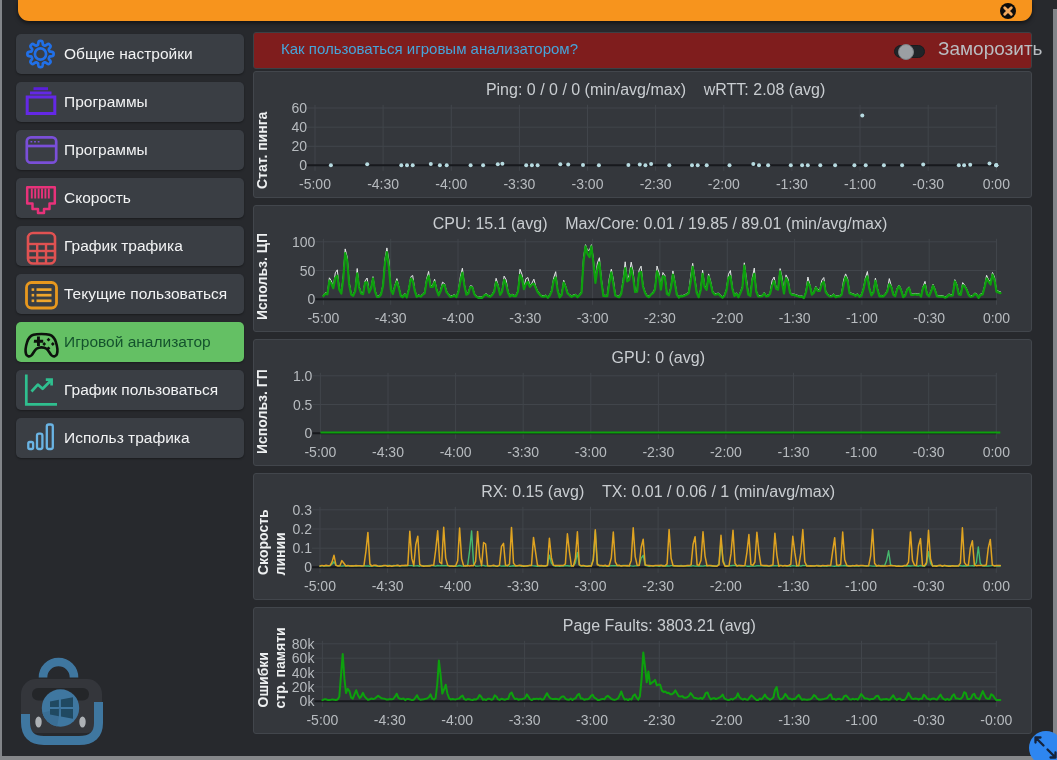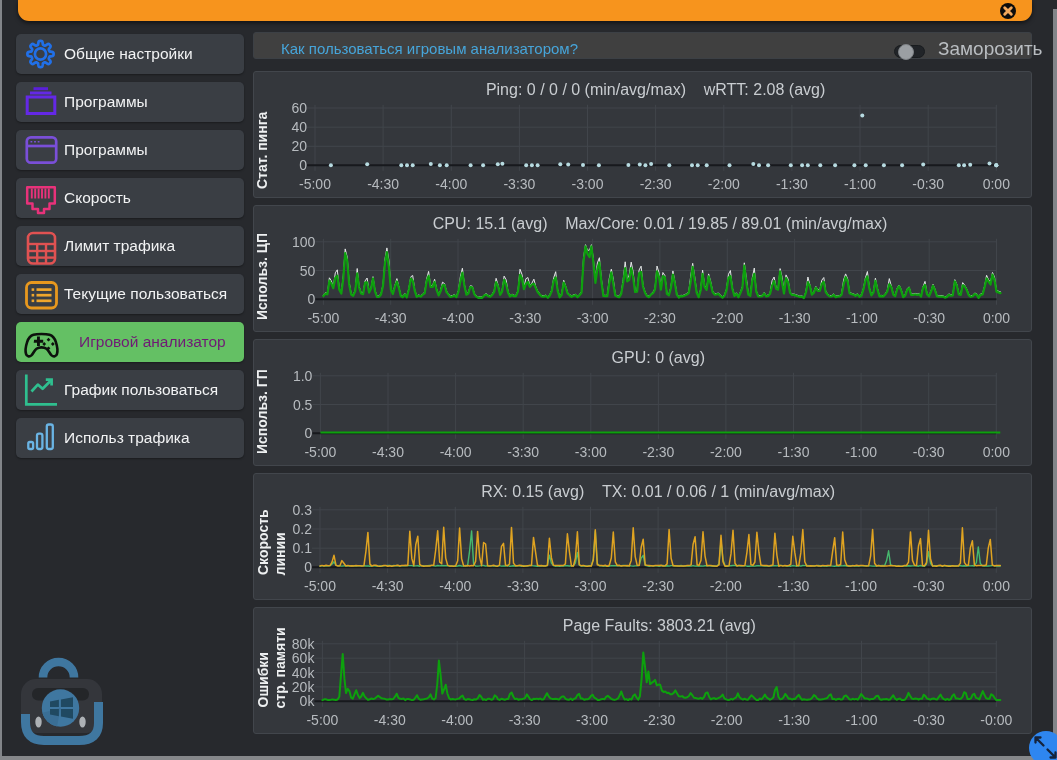--- a/index.html
+++ b/index.html
@@ -8,23 +8,23 @@
 .frame-r { position:absolute; left:1053px; top:9px; width:4px; height:751px; background:#828589; z-index:50; }
 .frame-b { position:absolute; left:0; top:756px; width:1057px; height:4px; background:#85878a; z-index:50; }
 .banner { position:absolute; left:18px; top:0; width:1014px; height:21px; background:#f7941d;
   border-radius:0 0 11px 11px; box-shadow:0 2px 4px rgba(0,0,0,.55); z-index:5; }
 .closebtn { position:absolute; left:982px; top:2.5px; width:16px; height:16px; border-radius:50%;
   background:#0c0c0c; }
 .mitem { position:absolute; left:16px; width:228px; height:40px; background:#3a3e44;
   border-radius:5px; box-shadow:0 1px 2px rgba(0,0,0,.35); }
 .mitem.active { background:#64c064; }
 .mlabel { position:absolute; left:48px; top:0; line-height:40px; font-size:15.5px; color:#f2f3f4; }
-.mitem.active .mlabel { color:#701a75;margin-left:15px; }
+.mitem.active .mlabel { color:#14532d; }
 .iconlayer { position:absolute; left:0; top:0; z-index:3; }
-.helpbar { position:absolute; left:253px; top:32px; width:779px; height:27px; background:#404040;
+.helpbar { position:absolute; left:253px; top:32px; width:779px; height:37px; background:#7f1d1d;
   border:1px solid #3c4045; border-radius:3px;padding-left:39px; }
 .helplink { position:absolute; left:27px; top:0; line-height:31px; font-size:15px; color:#46a5da; }
 .toggle { position:absolute; left:640px; top:12px; width:31px; height:13px; border-radius:7px;
   background:#212428; border:1px solid #191c1f; }
 .knob { position:absolute; left:3px; top:-2.5px; width:16px; height:16px; border-radius:50%;
   background:#9b9fa3; border:1px solid #7e8286; }
 .toglabel { position:absolute; left:684px; top:0; line-height:31px; font-size:19px; color:#b9bdc1; }
 .panel { position:absolute; left:253px; width:779px; height:127px; background:#34373c;
   border:1px solid #42464c; border-radius:3px; }
 .panel svg { position:absolute; left:-1px; top:-1px; }
@@ -44,21 +44,21 @@
 <div class="mitem" style="top:82px">
     <span class="mlabel">Программы</span>
   </div>
 <div class="mitem" style="top:130px">
     <span class="mlabel">Программы</span>
   </div>
 <div class="mitem" style="top:178px">
     <span class="mlabel">Скорость</span>
   </div>
 <div class="mitem" style="top:226px">
-    <span class="mlabel">Лимит трафика</span>
+    <span class="mlabel">График трафика</span>
   </div>
 <div class="mitem" style="top:274px">
     <span class="mlabel">Текущие пользоваться</span>
   </div>
 <div class="mitem active" style="top:322px">
     <span class="mlabel">Игровой анализатор</span>
   </div>
 <div class="mitem" style="top:370px">
     <span class="mlabel">График пользоваться</span>
   </div>

